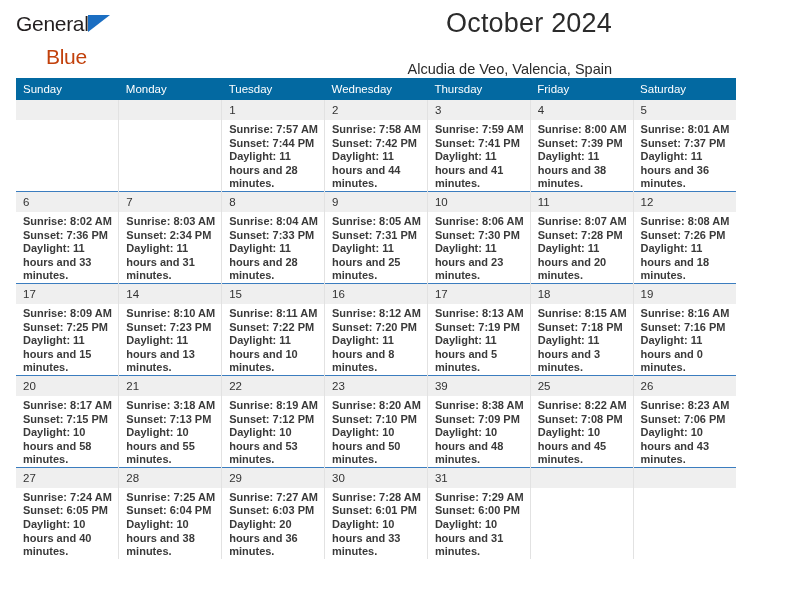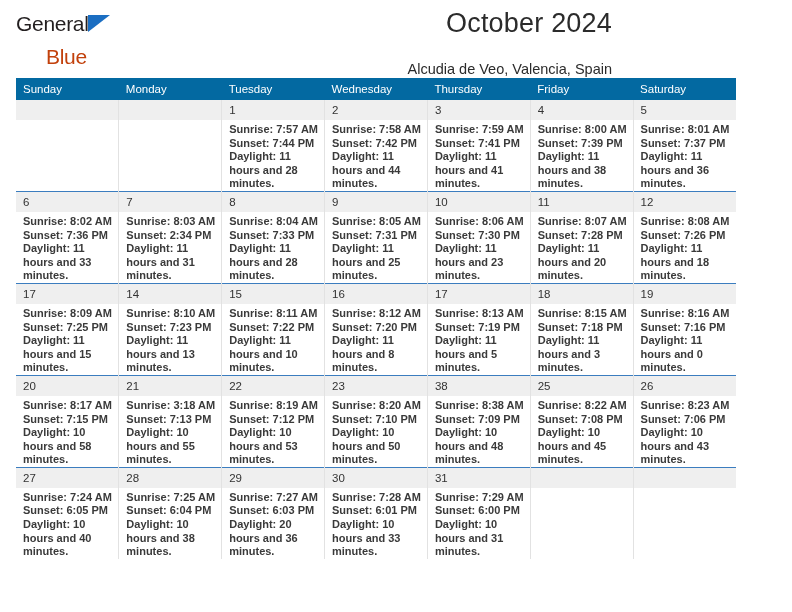--- a/index.html
+++ b/index.html
@@ -358,21 +358,21 @@
           </td>
           <td>
             <div class="daynum">23</div>
             <div class="details">
               <div>Sunrise: 8:20 AM</div>
               <div>Sunset: 7:10 PM</div>
               <div class="daylight-line">Daylight: 10 hours and 50 minutes.</div>
             </div>
           </td>
           <td>
-            <div class="daynum">38</div>
+            <div class="daynum">39</div>
             <div class="details">
               <div>Sunrise: 8:38 AM</div>
               <div>Sunset: 7:09 PM</div>
               <div class="daylight-line">Daylight: 10 hours and 48 minutes.</div>
             </div>
           </td>
           <td>
             <div class="daynum">25</div>
             <div class="details">
               <div>Sunrise: 8:22 AM</div>

